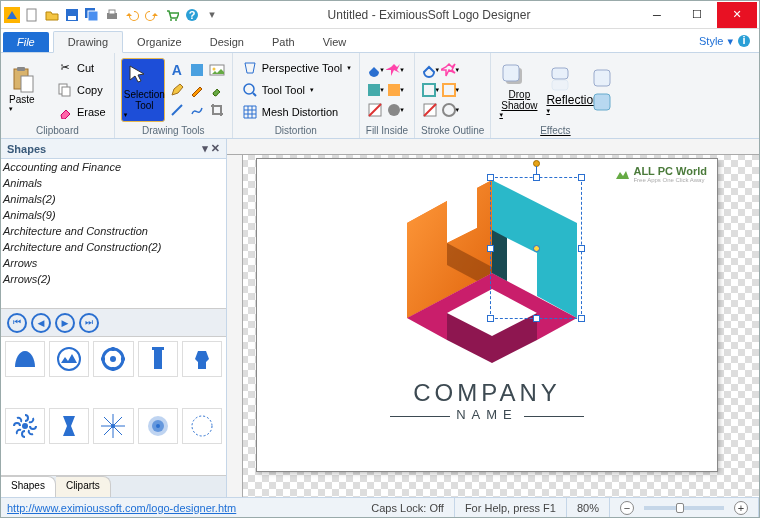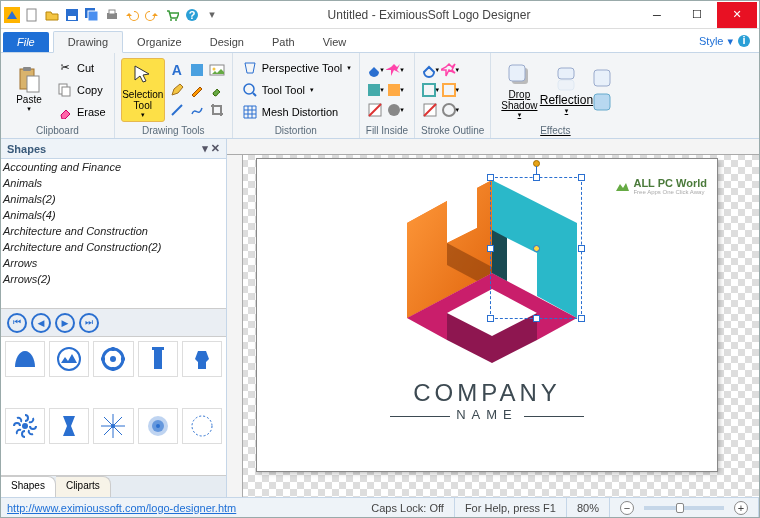--- a/index.html
+++ b/index.html
@@ -13,22 +13,22 @@
 .winbtn.close { background: #e81123; color: #fff; }
 .tabrow { height: 24px; display: flex; align-items: flex-end; background: #fff; padding-left: 2px; border-bottom: 1px solid #c5d6e8;}
 .filetab { background: #1e6fd6; color: #fff; padding: 4px 14px; border-radius: 2px 2px 0 0; margin-right: 4px; cursor: pointer; font-style: italic;}
 .rtab { padding: 4px 14px; color: #444; cursor: pointer; }
 .rtab.active { background: #f3f5f7; border: 1px solid #c5d6e8; border-bottom: 1px solid #f3f5f7; border-radius: 2px 2px 0 0; margin-bottom: -1px; margin-top: 44px;}
 .styleend { margin-left: auto; padding: 4px 8px; color: #1e6fd6; display: flex; align-items: center; gap: 4px;}
 .ribbon { height: 86px; background: #f3f5f7; display: flex; border-bottom: 1px solid #c5d6e8; }
 .rgroup { border-right: 1px solid #d6e0ea; padding: 2px 6px; display: flex; flex-direction: column; }
 .rgroup .body { flex: 1; display: flex; align-items: center; gap: 3px; }
 .rgroup .label { text-align: center; color: #5a6b7a; font-size: 10px; padding-top: 1px;}
-.bigbtn { display: flex; flex-direction: column; align-items: center; justify-content: center; width: 44px; height: 64px; border-radius: 3px; cursor: pointer; padding: 2px;}
-.bigbtn.sel { background: #fde047; border: 1px solid #e6b84f; }
+.bigbtn { display: flex; flex-direction: column; align-items: flex-start; justify-content: center; width: 44px; height: 64px; border-radius: 3px; cursor: pointer; padding: 2px;}
+.bigbtn.sel { background: #1d4ed8; border: 1px solid #e6b84f; }
 .bigbtn .ic { width: 28px; height: 28px; display: flex; align-items: center; justify-content: center; }
 .smallstack { display: flex; flex-direction: column; gap: 2px; }
 .smallrow { display: flex; align-items: center; gap: 3px; height: 20px; cursor: pointer; padding: 0 2px;}
 .ribicon { width: 18px; height: 18px; display:flex; align-items:center; justify-content:center; }
 .iconrow { display: flex; gap: 2px;}
 .iconrow .ribicon { border-radius:2px; }
 .workarea { display: flex; height: calc(518px - 28px - 24px - 86px - 20px - 2px); }
 .sidepanel { width: 226px; display: flex; flex-direction: column; border-right: 1px solid #c5d6e8; background:#fafbfc;}
 .sphead { background: #eef3f8; padding: 3px 6px; display: flex; align-items: center; border-bottom: 1px solid #c5d6e8; font-weight: 600; color: #3a5a7a;}
 .sphead .spacts { margin-left:auto; display:flex; gap:3px; color:#556;}
@@ -40,21 +40,21 @@
 .thumb { height:36px; border:1px solid #ddd; display:flex; align-items:center; justify-content:center; color:#2a6fd0; cursor:pointer;}
 .sptabs { height:22px; display:flex; background:#e6ecf2; border-top:1px solid #ccc;}
 .sptab { padding:3px 10px; border-right:1px solid #ccc; cursor:pointer; background:#f7f3e8; border-top:1px solid #ccc; font-size:10px; border-radius:0 8px 0 0;}
 .sptab.active { background:#fff; }
 .canvaswrap { flex:1; position:relative; background-image: repeating-conic-gradient(#ddd 0 25%, #fff 0 50%); background-size: 14px 14px; overflow:hidden; display:flex; flex-direction:column;}
 .rulerh { height:16px; background:#f4f4f4; border-bottom:1px solid #aaa;}
 .canvasrow { flex:1; display:flex;}
 .rulerv { width:16px; background:#f4f4f4; border-right:1px solid #aaa;}
 .canvas { flex:1; position:relative;}
 .artboard { position:absolute; left:14px; top:4px; width:460px; height:312px; background:#fff; box-shadow:0 0 0 1px #888, 2px 2px 5px rgba(0,0,0,.3);}
-.watermark { position:absolute; top:6px; right:10px; font-size:10px; color:#888; display:flex; align-items:center; gap:3px;margin-top:12px;}
+.watermark { position:absolute; top:6px; right:10px; font-size:10px; color:#888; display:flex; align-items:center; gap:3px;}
 .logo3d { position:absolute; left:130px; top:14px; width:210px; height:200px;}
 .companytxt { position:absolute; left:0; right:0; top:220px; text-align:center; font-family: Georgia, serif; letter-spacing:4px; color:#3d4a52;}
 .companytxt .line1 { font-size:24px; font-weight:400;}
 .companytxt .line2 { font-size:13px; letter-spacing:6px;}
 .selbox { position:absolute; border:1px dashed #2a6fd0;}
 .handle { position:absolute; width:7px; height:7px; background:#fff; border:1px solid #2a6fd0;}
 .handle.rot { background:#e7a417; border-radius:50%; border:1px solid #a46f00;}
 .statusbar { height:20px; background:#eef3f8; border-top:1px solid #c5d6e8; display:flex; align-items:center; font-size:10px; color:#1e6fd6;}
 .statusbar .cell { padding:0 10px; border-right:1px solid #c5d6e8; color:#444; height:100%; display:flex; align-items:center;}
 .statusbar .link { color:#1e6fd6; text-decoration:underline; flex:0 0 auto; padding:0 6px; cursor:pointer;}
@@ -439,21 +439,21 @@
       <span>Shapes</span>
       <div class="spacts">
         <span>▾</span>
         <span>✕</span>
       </div>
     </div>
     <div class="splist">
       <div>Accounting and Finance</div>
       <div>Animals</div>
       <div>Animals(2)</div>
-      <div>Animals(4)</div>
+      <div>Animals(9)</div>
       <div>Architecture and Construction</div>
       <div>Architecture and Construction(2)</div>
       <div>Arrows</div>
       <div>Arrows(2)</div>
     </div>
     <div class="navbtns">
       <div class="navbtn">⏮</div>
       <div class="navbtn">◀</div>
       <div class="navbtn">▶</div>
       <div class="navbtn">⏭</div>

